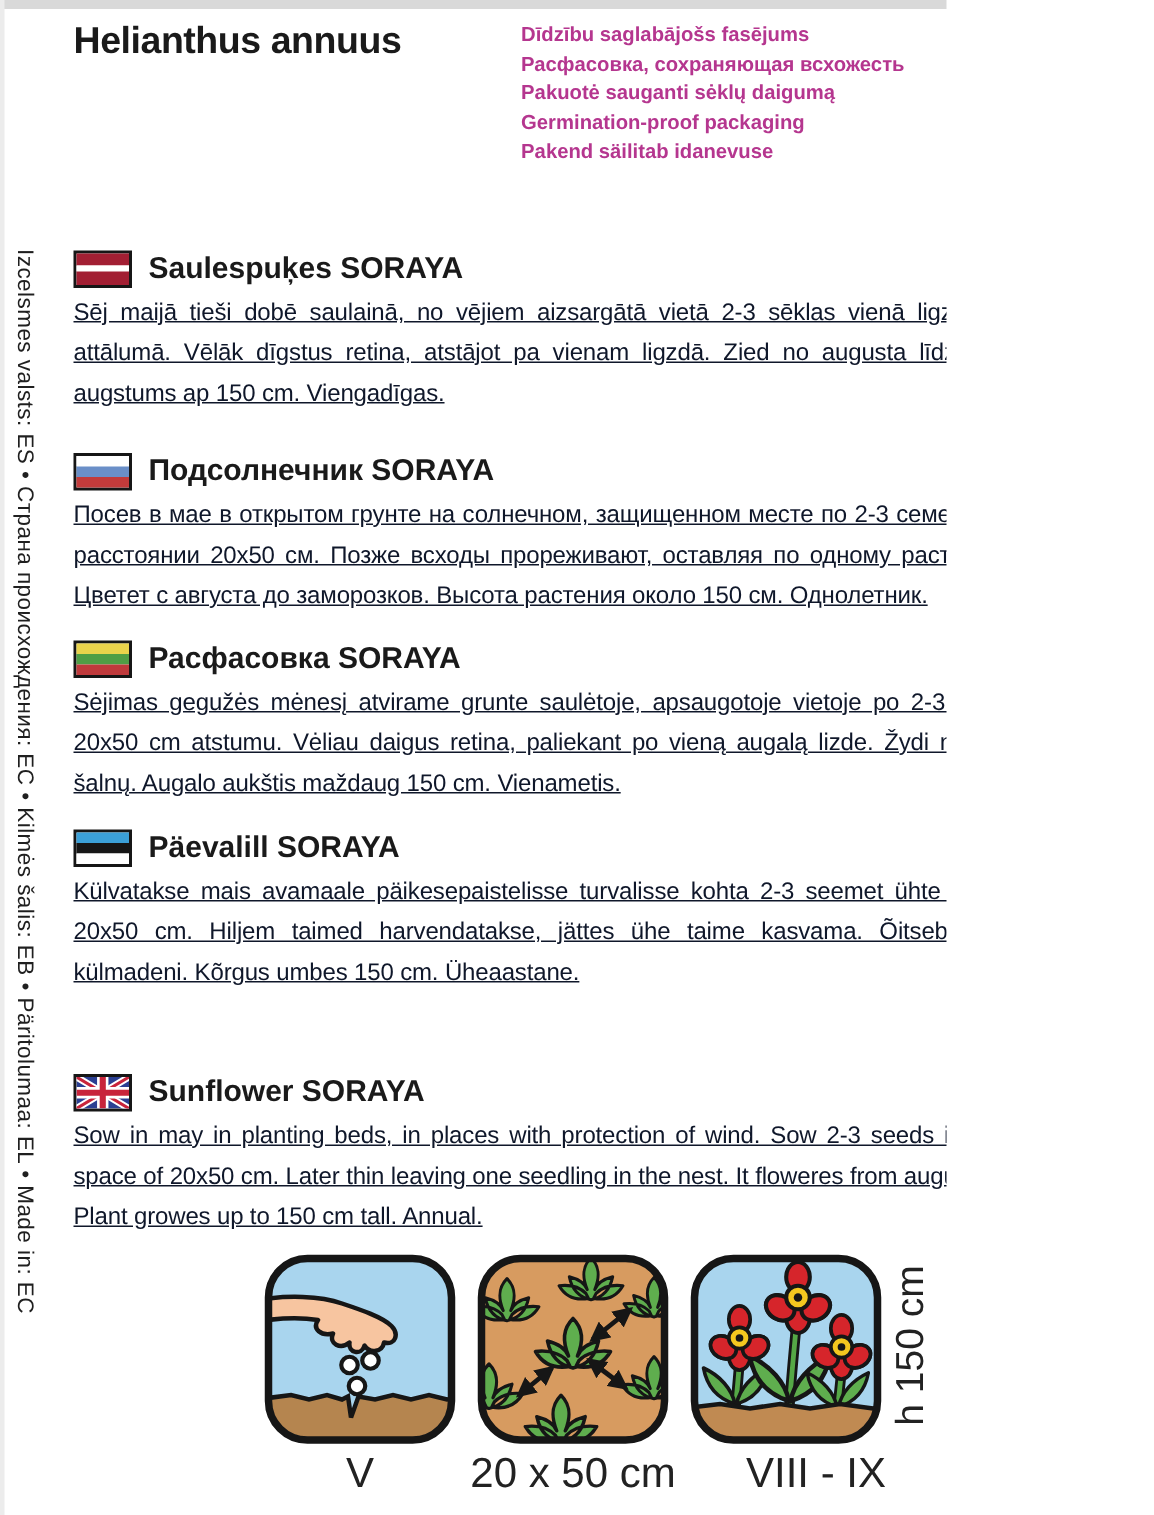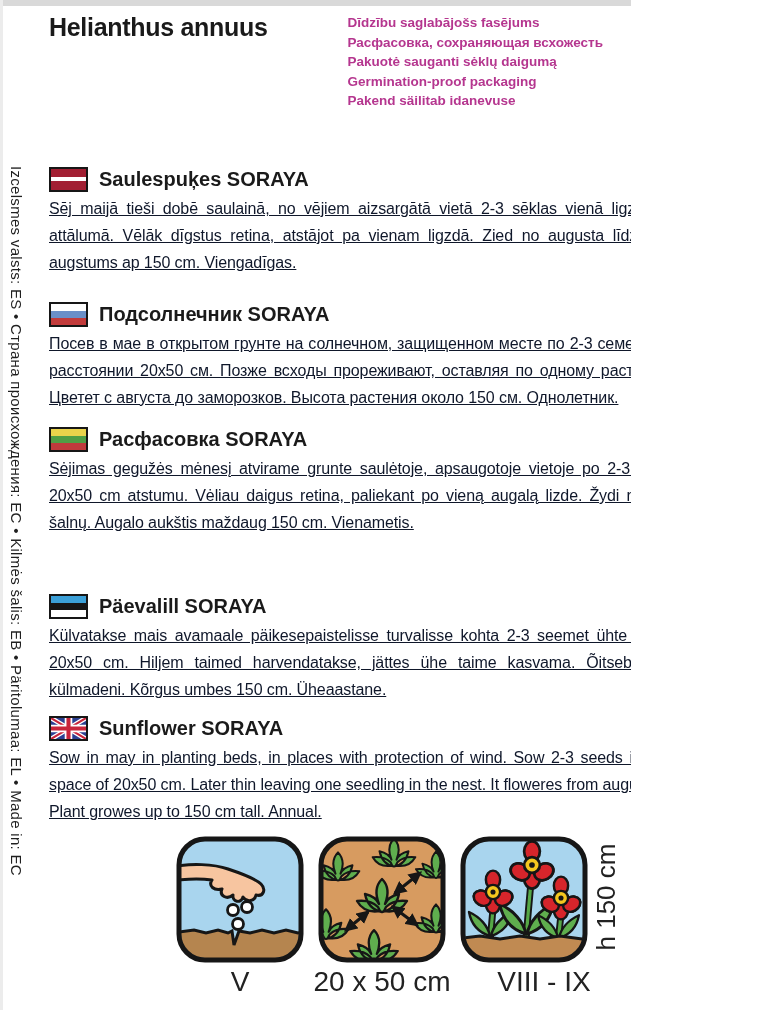--- a/index.html
+++ b/index.html
@@ -6,21 +6,21 @@
   .page{position:relative;width:631px;height:1010px;background:#fff;overflow:hidden;
         font-family:"Liberation Sans", sans-serif;color:#161616;}
   .scan-top{position:absolute;left:0;top:0;width:769px;height:6px;background:#d9d9d9;}
   .scan-left{position:absolute;left:0;top:0;width:3px;height:1010px;background:#ececec;}
   .page-title{position:absolute;left:49px;top:13px;font-size:25px;font-weight:700;letter-spacing:-0.3px;color:#1a1a1a;}
   .pack-notes{position:absolute;right:28px;top:13px;text-align:left;font-size:13.5px;line-height:19.5px;
               font-weight:600;color:#b5368f;}
   .side-note{position:absolute;left:8px;top:166px;height:806px;writing-mode:vertical-rl;
              font-size:15px;letter-spacing:0.3px;color:#1f1f1f;}
   .section{position:absolute;left:49px;width:697px;}
-  .sec-0{top:166px;} .sec-1{top:301px;} .sec-2{top:426px;} .sec-3{top:593px;} .sec-4{top:715px;}
+  .sec-0{top:166px;} .sec-1{top:301px;} .sec-2{top:426px;} .sec-3{top:552px;} .sec-4{top:715px;}
   .sec-head{display:flex;align-items:center;gap:11px;height:26px;margin-bottom:3px;}
   .flag{width:39px;height:25px;border:2px solid #161616;box-sizing:border-box;display:flex;flex-direction:column;flex:none;}
   .flag>div{width:100%;}
   .sec-title{font-size:20px;font-weight:700;color:#1a1a1a;white-space:nowrap;}
   .sec-body{font-size:16px;line-height:27px;text-align:justify;letter-spacing:-0.1px;color:#0f172a;text-decoration:underline;}
   
   .f-lv-a{flex:2;background:#a21f33;} .f-lv-b{flex:1;background:#ffffff;} .f-lv-c{flex:2;background:#a21f33;}
   .f-ru-a{flex:1;background:#ffffff;} .f-ru-b{flex:1;background:#6a8fc8;} .f-ru-c{flex:1;background:#c23b3b;}
   .f-lt-a{flex:1;background:#e9d34b;} .f-lt-b{flex:1;background:#4f9e45;} .f-lt-c{flex:1;background:#bf3a3c;}
   .f-ee-a{flex:1;background:#3ba0d8;} .f-ee-b{flex:1;background:#161616;} .f-ee-c{flex:1;background:#ffffff;}

